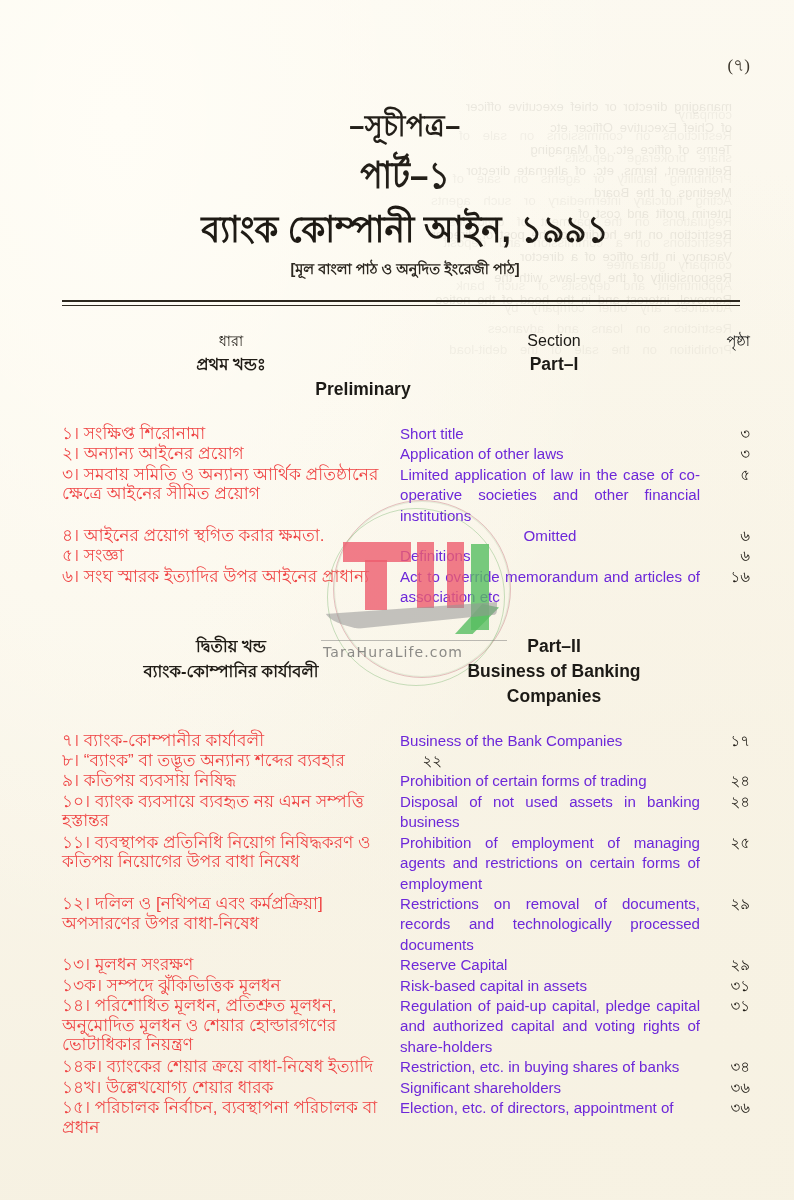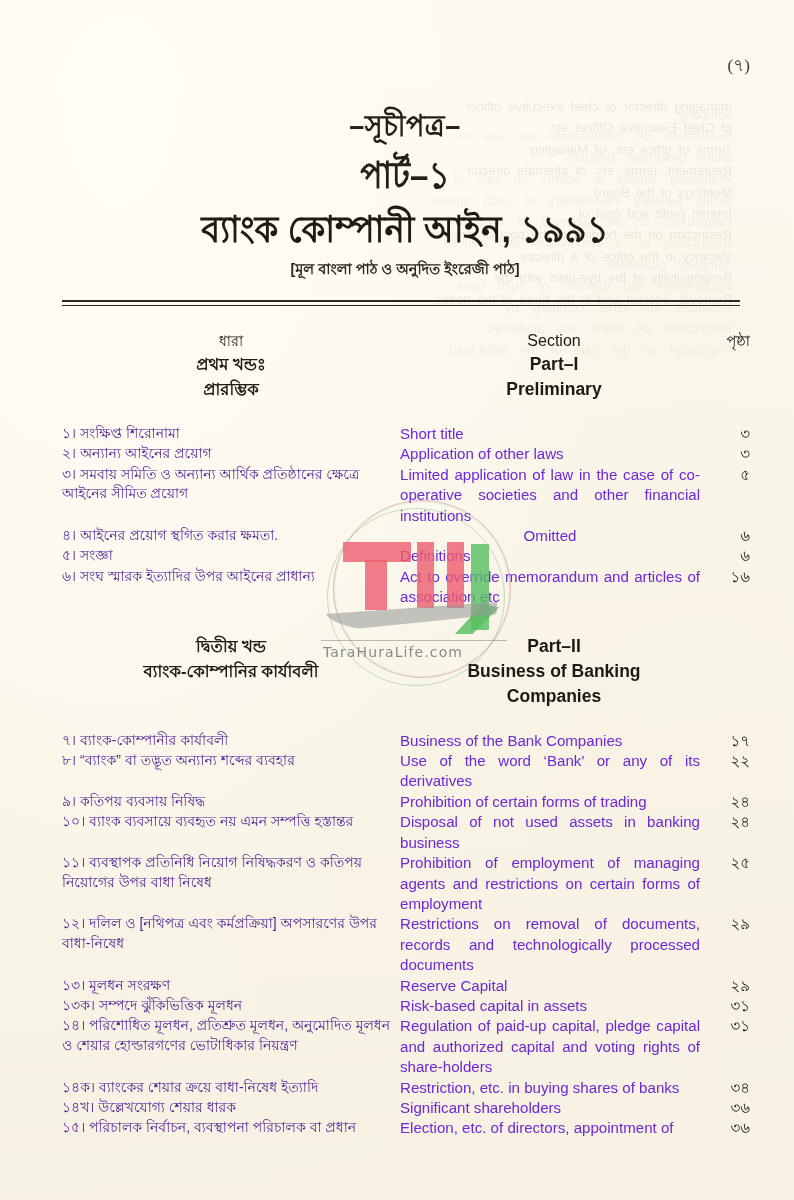--- a/index.html
+++ b/index.html
@@ -71,22 +71,22 @@
     height:3px;
   }
 
   
   .toc{
     position:absolute; top:330px; left:62px; right:44px;
   }
   .row{ display:flex; align-items:flex-start; }
   .col-bn{
     width:338px; flex:0 0 338px;
-    font-size:14px; line-height:19.6px;
-    color:#4c1d95; padding-right:2px;
+    font-size:17px; line-height:19.6px;
+    color:#ef4444; padding-right:2px;
     box-sizing:border-box;
   }
   .col-en{
     flex:1 1 auto;
     font-size:15.1px; line-height:20.4px;
     color:#6d28d9; text-align:justify;
     padding-right:8px;
     box-sizing:border-box;
   }
   .col-en.nojust{ text-align:left; }
@@ -212,21 +212,20 @@
       <div class="head-en lbl-section">Section</div>
       <div class="head-pg lbl-prishtha">পৃষ্ঠা</div>
     </div>
 
     <div class="head-row">
       <div class="head-bn lbl-khondo">প্রথম খন্ডঃ</div>
       <div class="head-en lbl-part">Part–I</div>
       <div class="head-pg"></div>
     </div>
     <div class="head-row">
-      <div class="head-bn lbl-prarombhik">প্রারম্ভিক</div>
       <div class="head-en lbl-partname">Preliminary</div>
       <div class="head-pg"></div>
     </div>
 
     <div class="gap-md"></div>
 
     <div id="part1-rows">
         <div class="row">
           <div class="col-bn">১। সংক্ষিপ্ত শিরোনামা</div>
           <div class="col-en nojust">Short title</div>
@@ -275,21 +274,20 @@
     <div class="gap-md"></div>
 
     <div id="part2-rows">
         <div class="row">
           <div class="col-bn">৭। ব্যাংক-কোম্পানীর কার্যাবলী</div>
           <div class="col-en nojust">Business of the Bank Companies</div>
           <div class="col-pg">১৭</div>
         </div>
         <div class="row">
           <div class="col-bn">৮। “ব্যাংক” বা তদ্ভূত অন্যান্য শব্দের ব্যবহার</div>
-          <div class="col-en">Use of the word ‘Bank’ or any of its derivatives</div>
           <div class="col-pg">২২</div>
         </div>
         <div class="row">
           <div class="col-bn">৯। কতিপয় ব্যবসায় নিষিদ্ধ</div>
           <div class="col-en nojust">Prohibition of certain forms of trading</div>
           <div class="col-pg">২৪</div>
         </div>
         <div class="row">
           <div class="col-bn">১০। ব্যাংক ব্যবসায়ে ব্যবহৃত নয় এমন সম্পত্তি হস্তান্তর</div>
           <div class="col-en">Disposal of not used assets in banking business</div>

